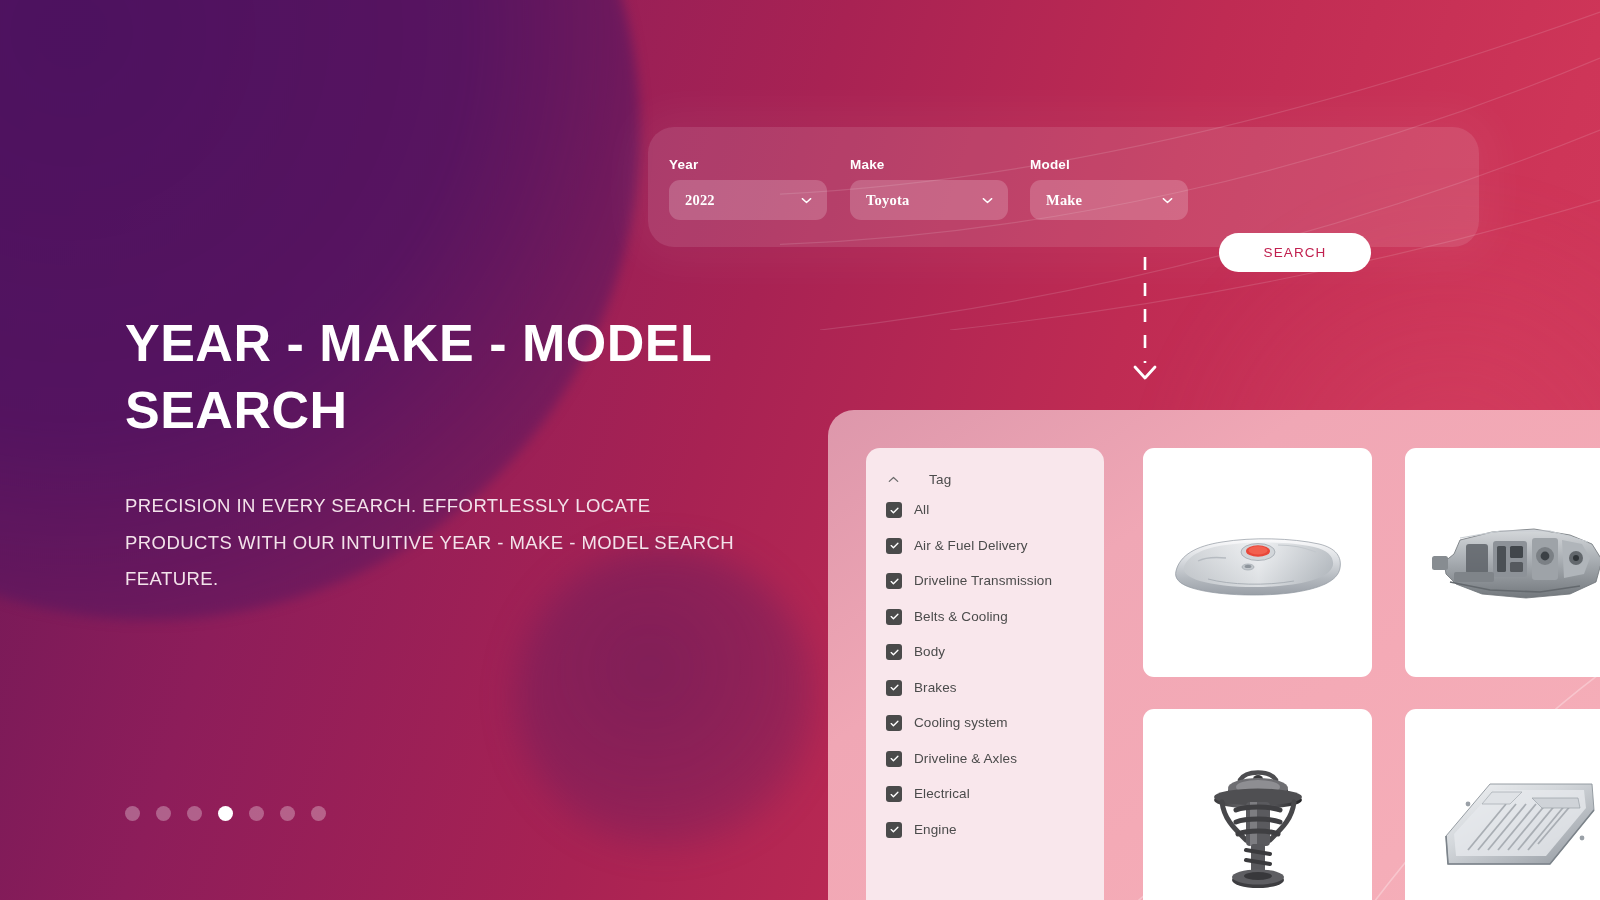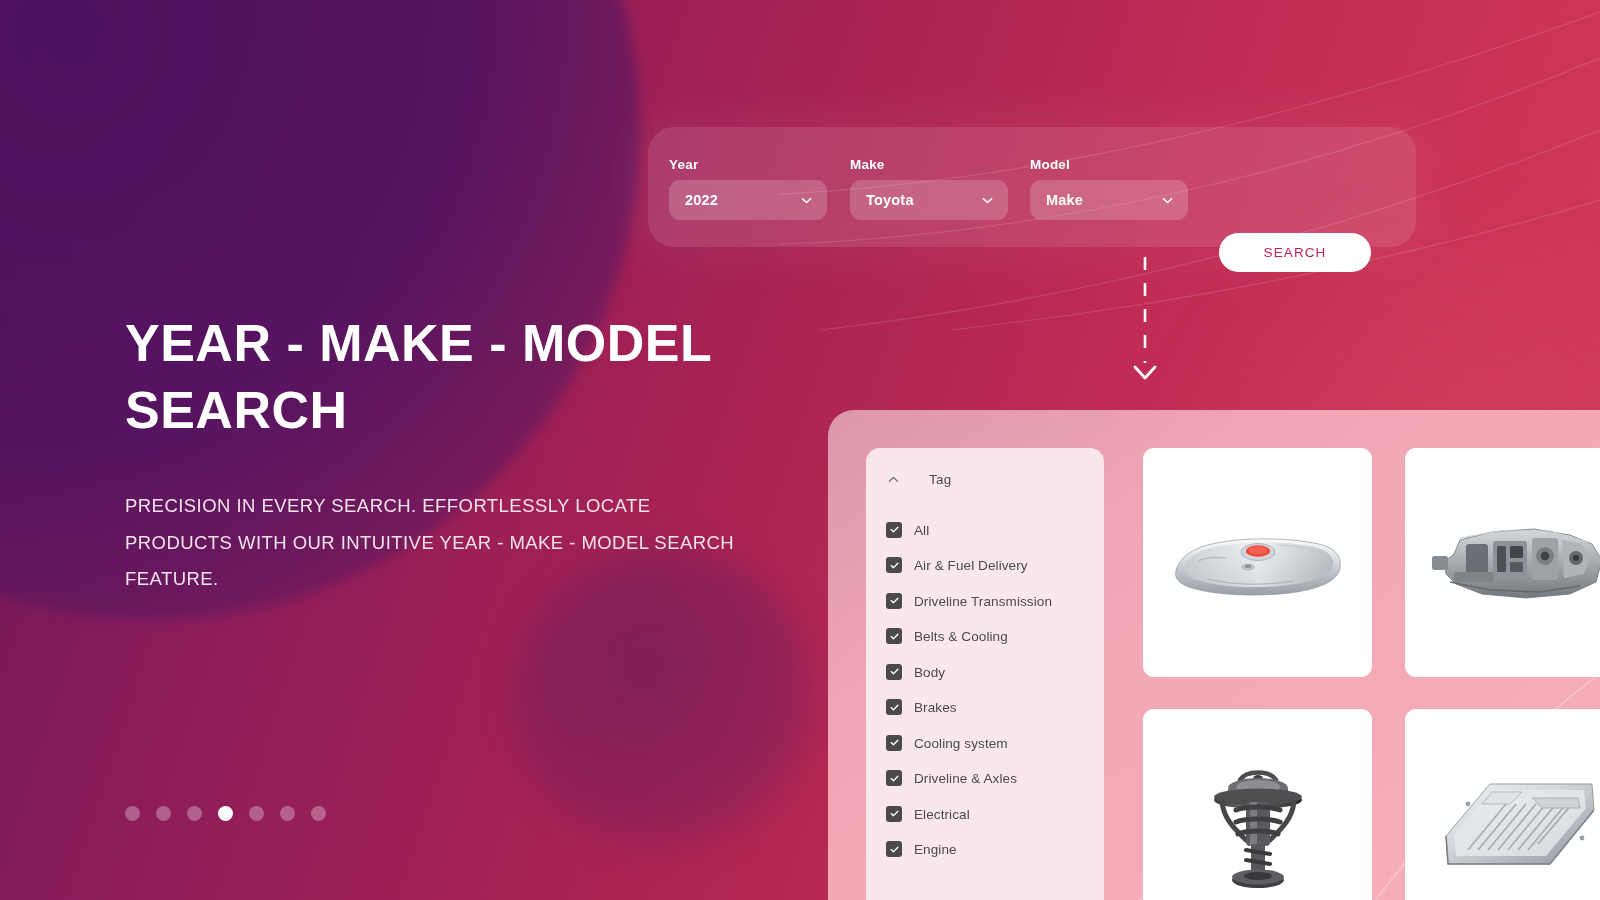--- a/index.html
+++ b/index.html
@@ -47,21 +47,21 @@
     position: absolute; right: 0; top: 0;
     width: 820px; height: 330px;
     pointer-events: none;
   }
   .curves path { fill: none; stroke: rgba(255,255,255,0.13); stroke-width: 1.2; }
 
   
   .search-panel {
     position: absolute;
     left: 648px; top: 127px;
-    width: 768px; height: 120px;
+    width: 831px; height: 120px;
     border-radius: 26px;
     background: rgba(255,255,255,0.13);
     box-shadow: 0 0 42px 18px rgba(255,255,255,0.045);
     display: flex;
     align-items: flex-end;
     padding: 0 0 24px 4px;
   }
   .field-group { position: absolute; }
   .field-label {
     color: #ffffff;
@@ -76,20 +76,21 @@
     border-radius: 11px;
     background: rgba(255,255,255,0.19);
     padding: 0 13px 0 16px;
     cursor: pointer;
   }
   .select-value {
     color: #ffffff;
     font-size: 14.5px;
     font-weight: bold;
     letter-spacing: 0.2px;
+    font-family: Liberation Serif, serif;
   }
   .chev-down { width: 15px; height: 15px; flex: none; }
   .chev-down svg { display: block; }
 
   .search-btn {
     position: absolute;
     left: 571px; top: 106px;
     width: 152px; height: 39px;
     border: none;
     border-radius: 20px;
@@ -142,21 +143,21 @@
     cursor: pointer;
   }
   .tag-head .chev-up { width: 15px; height: 15px; flex: none; }
   .tag-head-label {
     color: #4b4b4b;
     font-size: 13.5px;
     letter-spacing: 0.2px;
   }
   .tag-list { margin-top: 8px; }
   .tag-row {
-    display: flex; align-items: flex-end;
+    display: flex; align-items: flex-start;
     gap: 12px;
     padding: 0 0 0 20px;
     height: 35.5px;
     cursor: pointer;
   }
   .cb {
     width: 16px; height: 16px; flex: none;
     border-radius: 3px;
     background: #4a4a4a;
     display: flex; align-items: center; justify-content: center;

